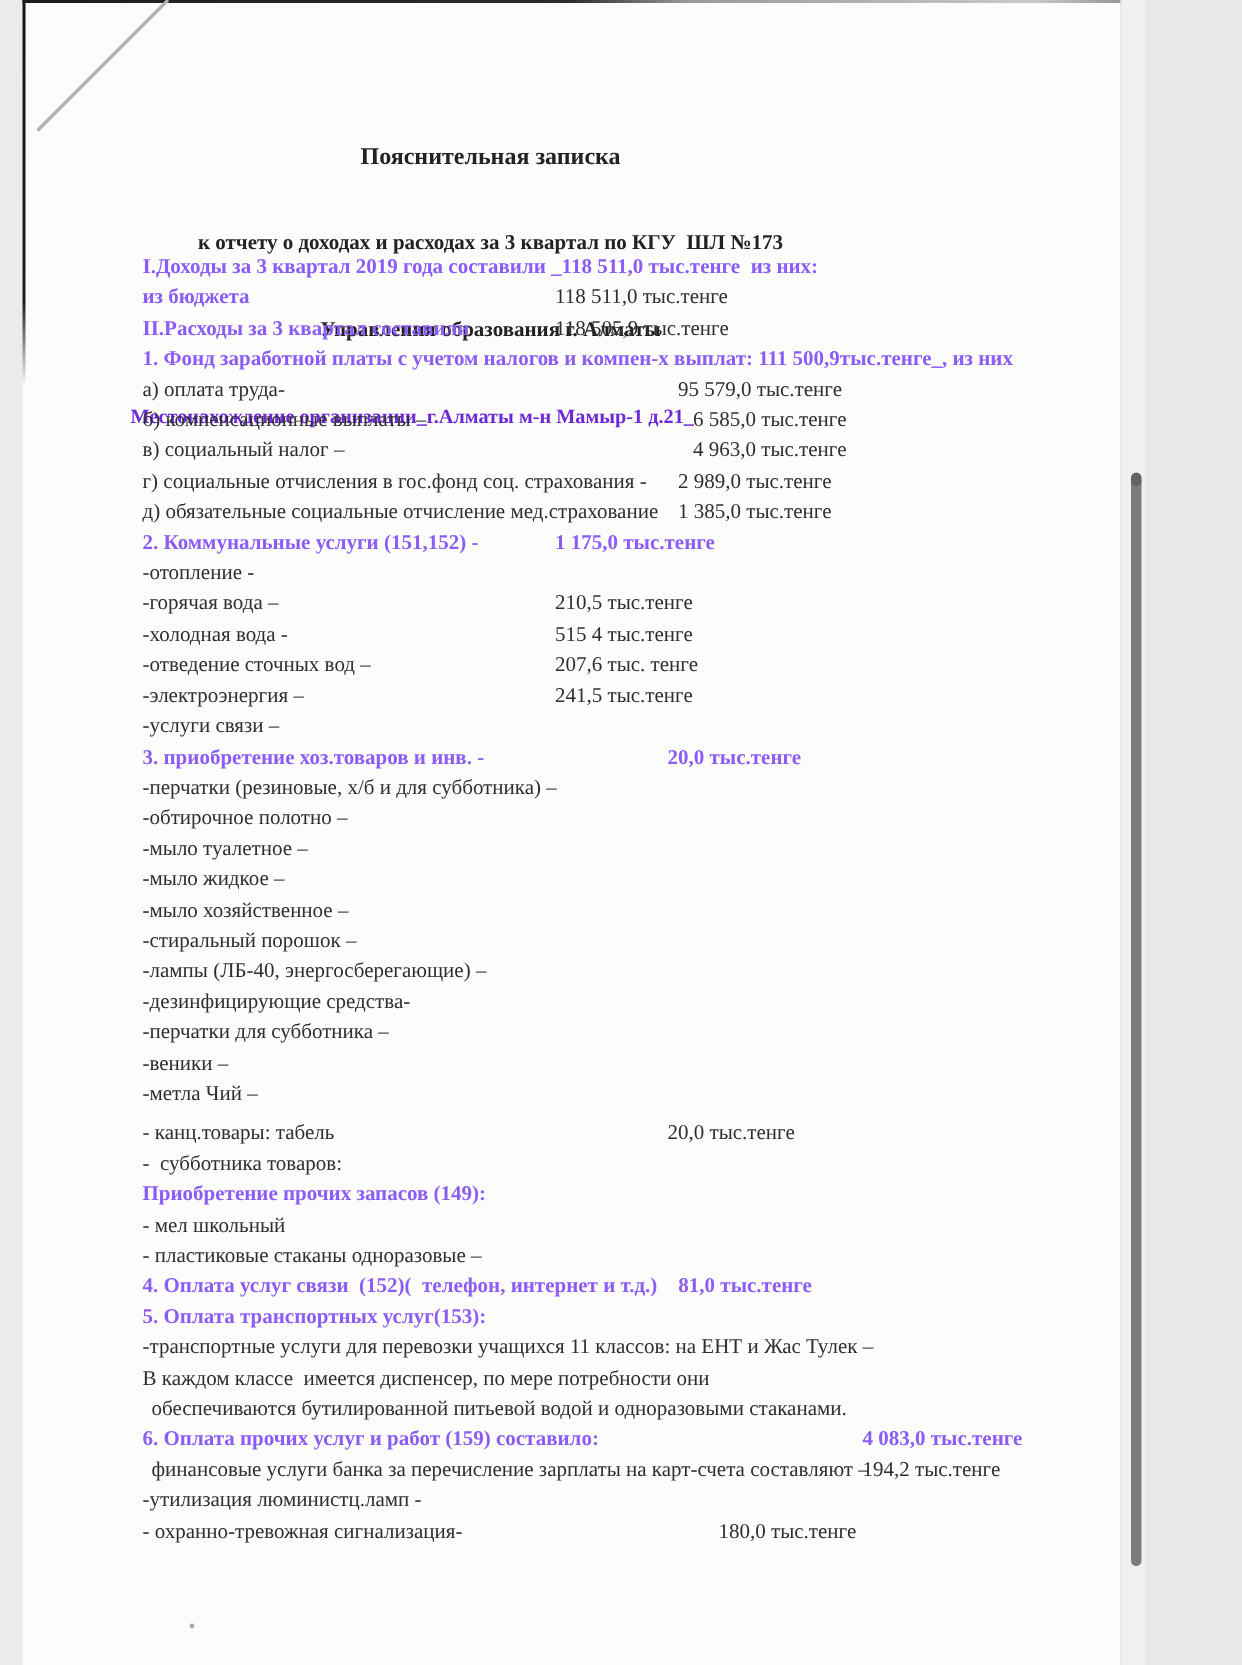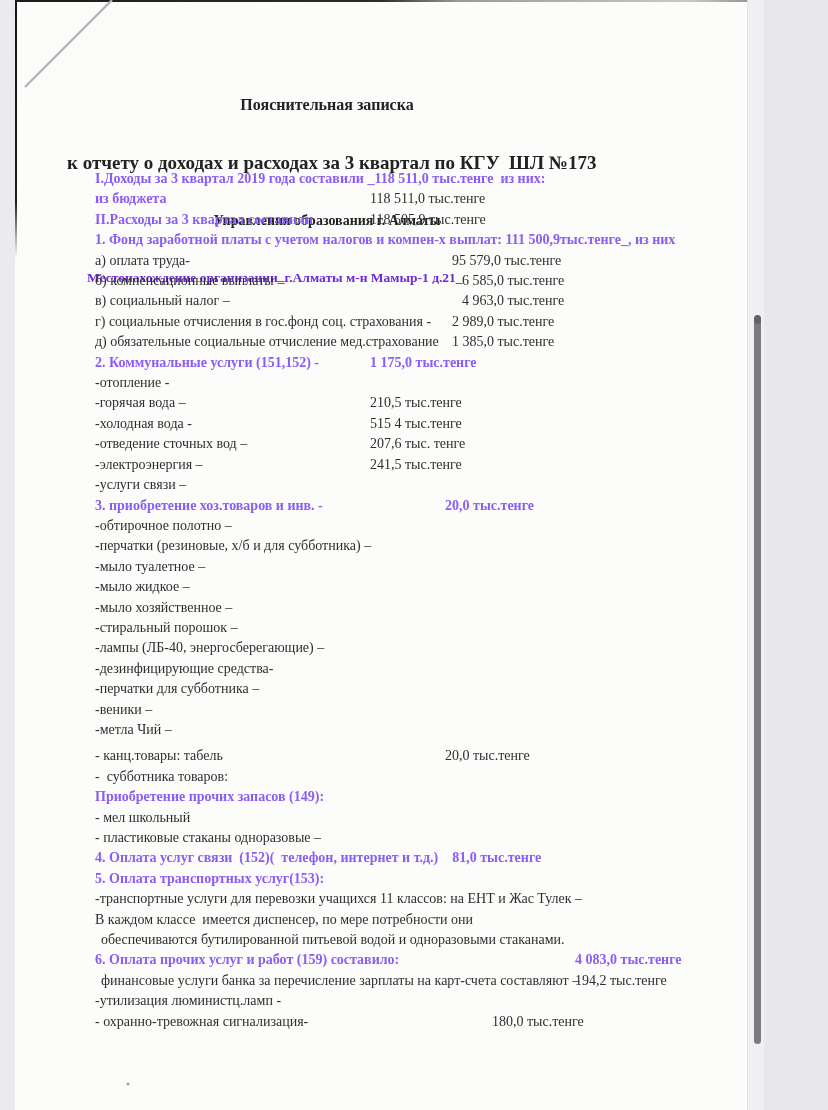--- a/index.html
+++ b/index.html
@@ -15,29 +15,29 @@
     background:linear-gradient(#161616 0%,#1d1d1d 78%,rgba(40,40,40,0) 100%);}
   .page-edge-top{position:absolute;left:15px;top:0;width:793px;height:2px;
     background:linear-gradient(90deg,#1d1d1d 0%,#2c2c2c 46%,#9a9a9a 56%,#c9c9c9 85%,#8b8b8b 94%,#b5b5b5 100%);}
   
   .scroll-track{position:absolute;right:0;top:0;width:16px;height:1110px;background:#f0f0f3;border-left:1px solid #e2e2e6;}
   .scroll-thumb{position:absolute;right:3px;top:317px;width:7px;height:727px;background:#7c7c7f;border-radius:4px;}
   .thumb-cap{position:absolute;right:3px;top:315px;width:7px;height:9px;background:#636366;border-radius:4px;}
   
   .header{position:absolute;left:67px;top:58px;width:520px;text-align:center;white-space:pre;}
   .h-title{font-size:16px;font-weight:bold;line-height:22px;color:#222;}
-  .h-sub{font-size:19px;font-weight:bold;line-height:22px;color:#222;}
+  .h-sub{font-size:14px;font-weight:bold;line-height:22px;color:#222;}
   .h-org{font-size:14px;font-weight:bold;line-height:21px;color:#222;}
   .h-loc{font-size:13.5px;font-weight:bold;line-height:21px;color:#6d28d9;text-align:left;padding-left:20px;}
   
   .content{position:absolute;left:95px;top:169px;width:660px;}
   .ln{position:relative;margin:0;font-size:14px;line-height:20.4px;white-space:pre;}
   .b{font-weight:bold;color:#8b5cf6;}
   .val{position:absolute;top:0;}
-  .v275{left:275px}.v350{left:350px}.v357{left:357px}.v367{left:367px}.v405{left:397px}.v480{left:480px}
+  .v275{left:275px}.v350{left:350px}.v357{left:357px}.v367{left:367px}.v405{left:384px}.v480{left:480px}
   .gap6{margin-top:6px;}
   .indent6{padding-left:6px;}
   .inlineval{margin-left:14px;}
   .artifacts{position:absolute;left:0;top:0;pointer-events:none;}
 </style>
 </head>
 <body>
 
 <div class="canvas">
 
@@ -72,22 +72,22 @@
     <p class="ln"><span>г) социальные отчисления в гос.фонд соц. страхования -</span><span class="val v357">2 989,0 тыс.тенге</span></p>
     <p class="ln"><span>д) обязательные социальные отчисление мед.страхование</span><span class="val v357">1 385,0 тыс.тенге</span></p>
     <p class="ln"><span class="b">2. Коммунальные услуги (151,152) -</span><span class="val v275 b">1 175,0 тыс.тенге</span></p>
     <p class="ln"><span>-отопление -</span></p>
     <p class="ln"><span>-горячая вода –</span><span class="val v275">210,5 тыс.тенге</span></p>
     <p class="ln"><span>-холодная вода -</span><span class="val v275">515 4 тыс.тенге</span></p>
     <p class="ln"><span>-отведение сточных вод –</span><span class="val v275">207,6 тыс. тенге</span></p>
     <p class="ln"><span>-электроэнергия –</span><span class="val v275">241,5 тыс.тенге</span></p>
     <p class="ln"><span>-услуги связи –</span></p>
     <p class="ln"><span class="b">3. приобретение хоз.товаров и инв. -</span><span class="val v350 b">20,0 тыс.тенге</span></p>
+    <p class="ln"><span>-перчатки (резиновые, х/б и для субботника) –</span></p>
     <p class="ln"><span>-обтирочное полотно –</span></p>
-    <p class="ln"><span>-перчатки (резиновые, х/б и для субботника) –</span></p>
     <p class="ln"><span>-мыло туалетное –</span></p>
     <p class="ln"><span>-мыло жидкое –</span></p>
     <p class="ln"><span>-мыло хозяйственное –</span></p>
     <p class="ln"><span>-стиральный порошок –</span></p>
     <p class="ln"><span>-лампы (ЛБ-40, энергосберегающие) –</span></p>
     <p class="ln"><span>-дезинфицирующие средства-</span></p>
     <p class="ln"><span>-перчатки для субботника –</span></p>
     <p class="ln"><span>-веники –</span></p>
     <p class="ln"><span>-метла Чий –</span></p>
     <p class="ln gap6"><span>- канц.товары: табель</span><span class="val v350">20,0 тыс.тенге</span></p>

